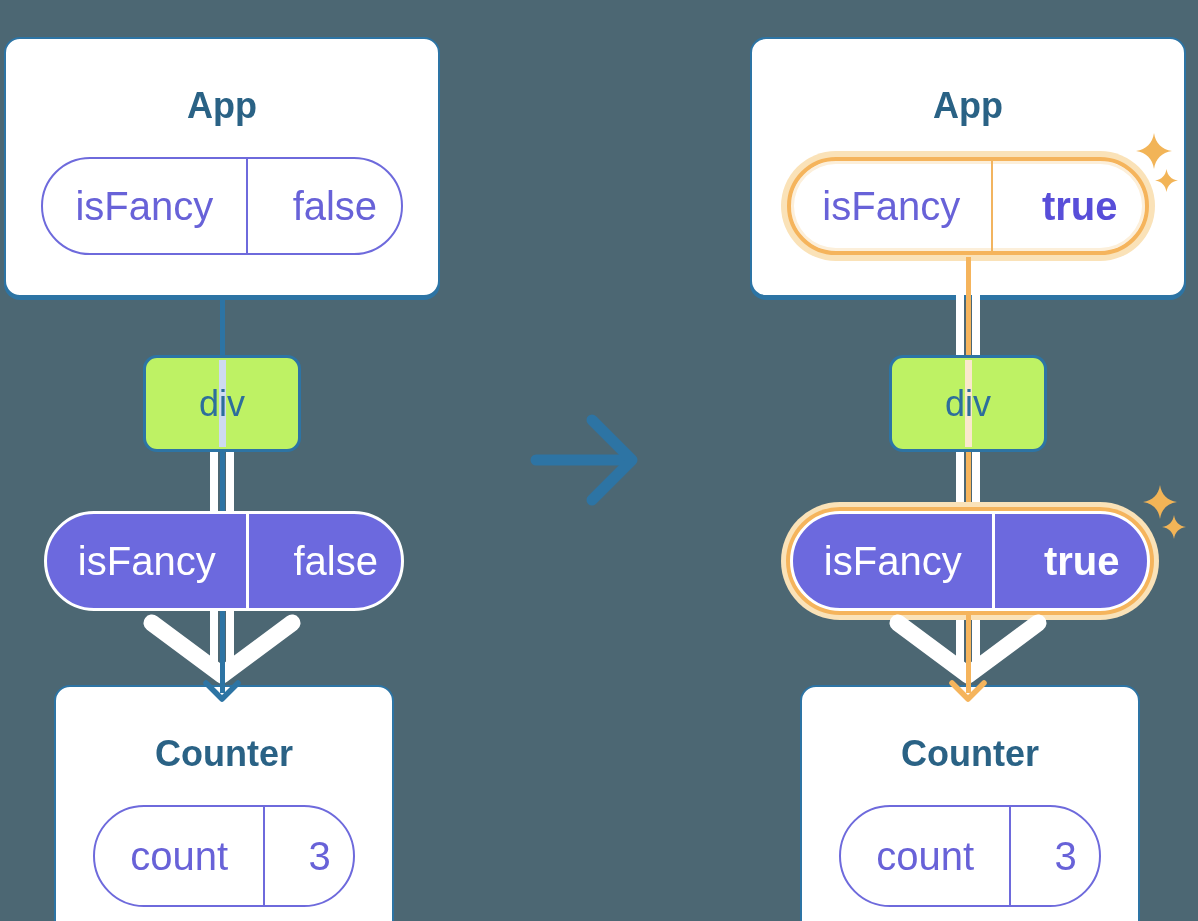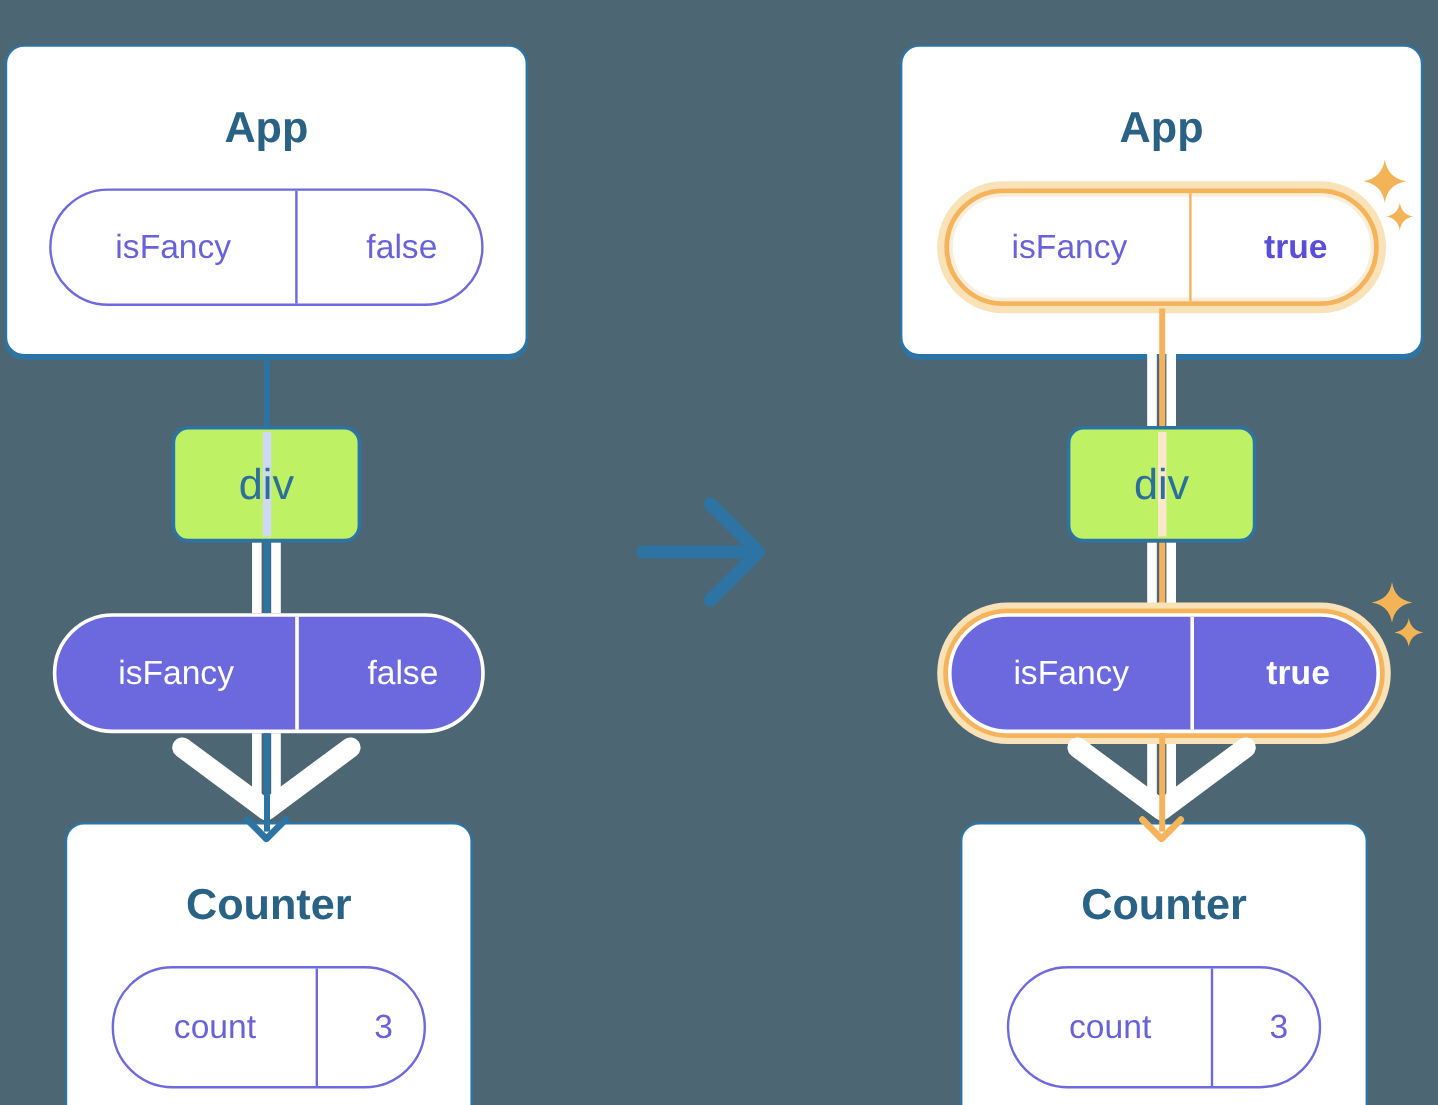--- a/index.html
+++ b/index.html
@@ -13,21 +13,21 @@
   
   .card { position:absolute; background:#fff; border:2px solid #2D74A4;
           border-radius:16px; box-shadow:0 3px 0 #2D74A4; }
   .card-app { left:4px; top:4px; width:436px; height:260px; }
   .card-counter { left:54px; top:652px; width:340px; height:260px; z-index:1;padding-left:32px; }
   .card-title { position:absolute; left:0; right:0; top:46px; text-align:center;
                 font-size:36px; font-weight:600; color:#2A6285; }
 
   
   .pill { position:absolute; left:50%; transform:translateX(-50%);
-          display:flex; align-items:stretch; font-size:28px; border-radius:52px;gap:21px; }
+          display:flex; align-items:stretch; font-size:40px; border-radius:52px;gap:21px; }
   .pill .seg { display:flex; align-items:center; justify-content:center; }
   .pill .seg-key { flex:0 0 57.2%; }
   .pill .seg-val { flex:1 1 auto; }
   .pill-outline { width:362px; height:98px; top:118px; background:#fff;
                   border:2.5px solid #6E6ADC; color:#6862D8; }
   .pill-outline .seg-key { border-right:2.5px solid #6E6ADC; }
   .pill-counter { width:262px; height:102px; top:118px; }
   .pill-counter .seg-key { flex-basis:66%; }
   .pill-solid { width:360px; height:100px; top:478px; background:#6C69DE;
                 border:3px solid #fff; color:#fff; z-index:4; }

